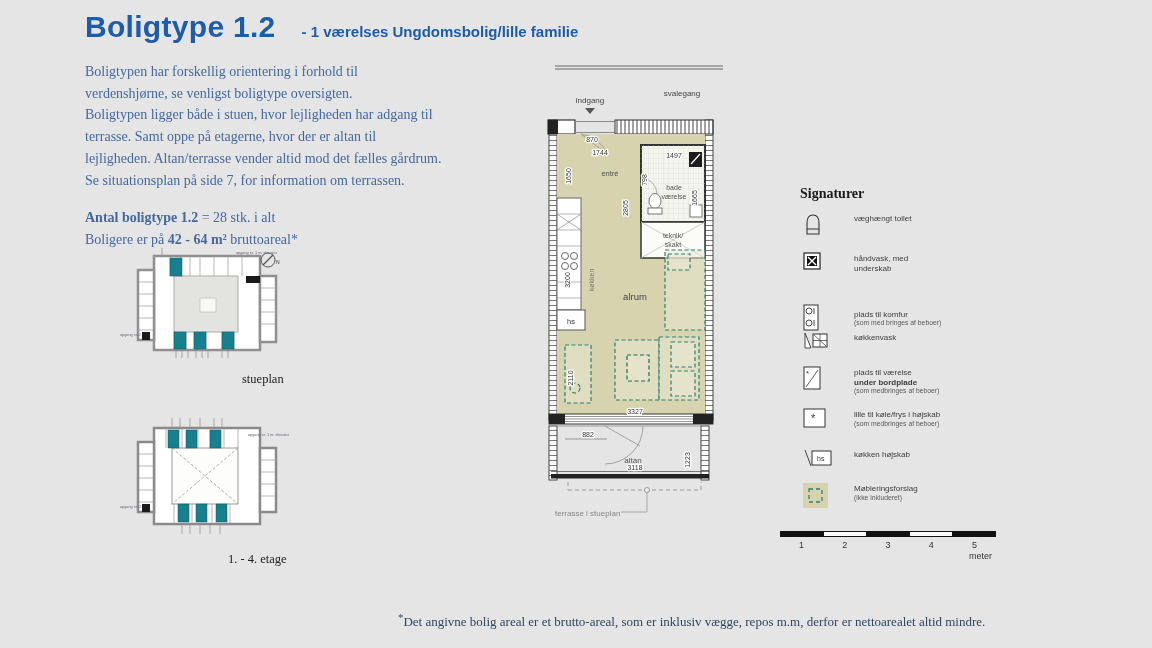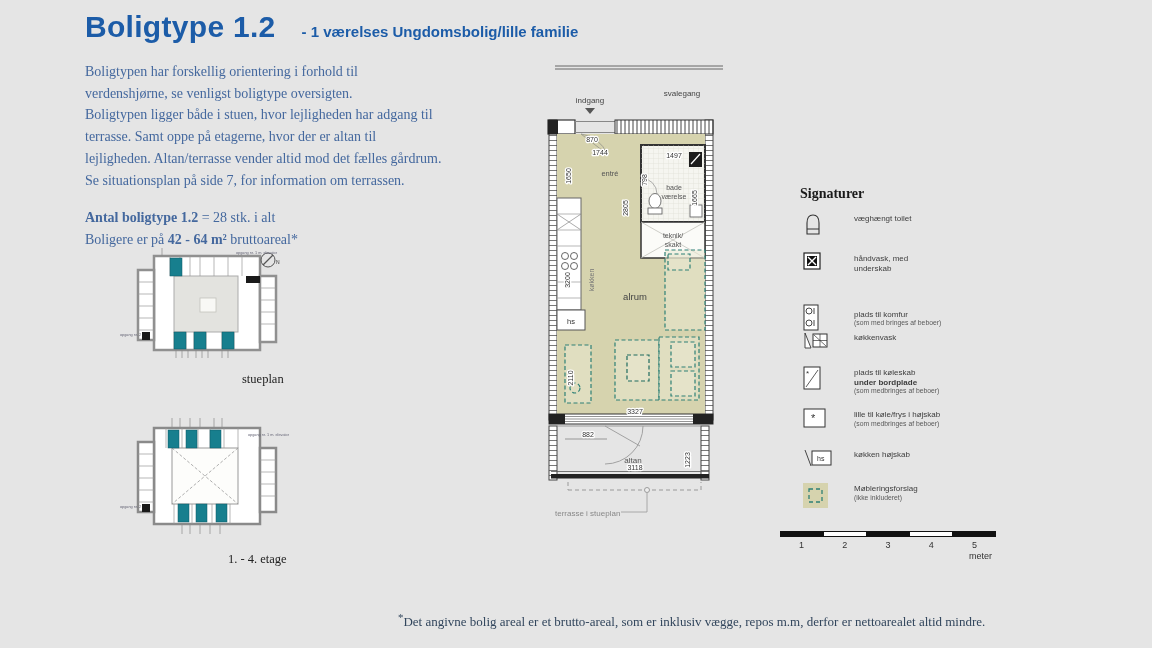--- a/index.html
+++ b/index.html
@@ -322,21 +322,21 @@
 
   <div class="leg-item" style="top:366px;">
     <span class="leg-icon">
       <svg width="18" height="24">
           <rect x="1" y="1" width="16" height="22" fill="#fff" stroke="#333" stroke-width="1"></rect>
           <line x1="3" y1="21" x2="15" y2="4" stroke="#333" stroke-width="0.8"></line>
           <text x="3" y="10" style="font-size:8px;fill:#333;">*</text>
         </svg>
     </span>
     <div>
-      <div class="leg-text">plads til køleskab</div>
+      <div class="leg-text">plads til værelse</div>
       <div class="leg-text" style="padding-top:0;font-weight:bold;">under bordplade</div>
       <div class="leg-sub">(som medbringes af beboer)</div>
     </div>
   </div>
 
   <div class="leg-item" style="top:408px;">
     <span class="leg-icon">
       <svg width="23" height="20">
           <rect x="1" y="1" width="21" height="18" fill="#fff" stroke="#333" stroke-width="1"></rect>
           <text x="8" y="14" style="font-size:11px;fill:#333;">*</text>

